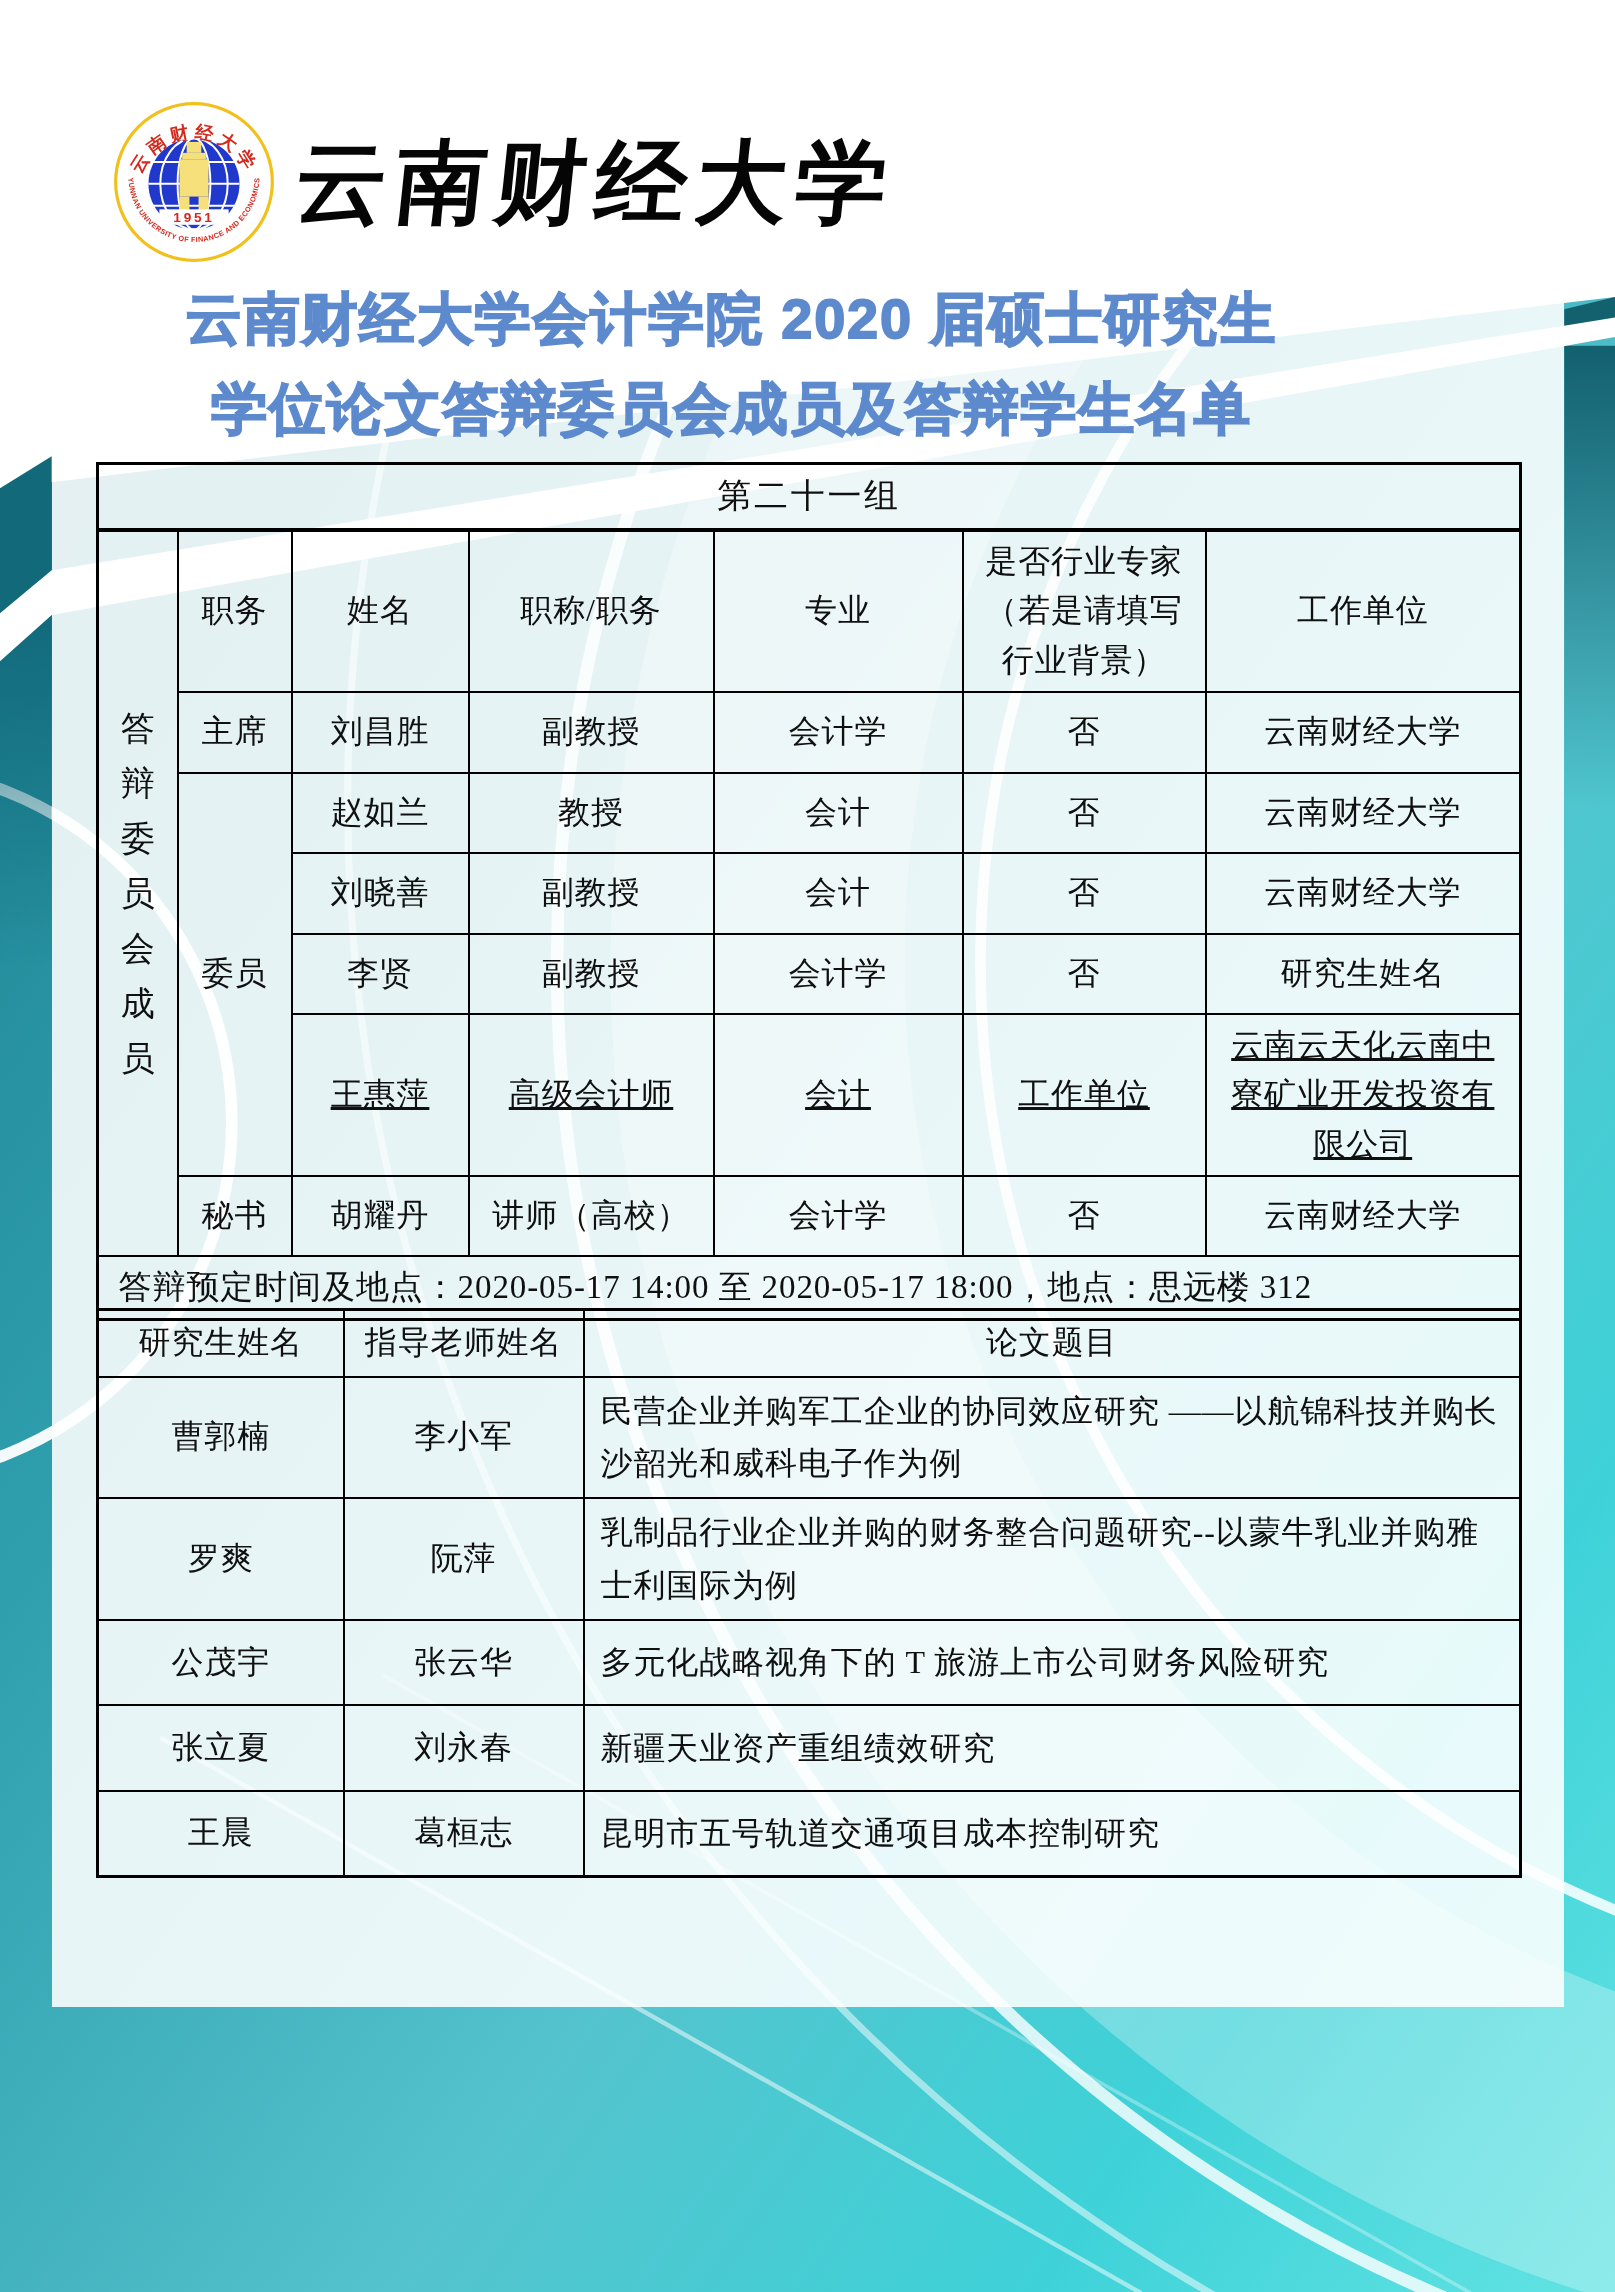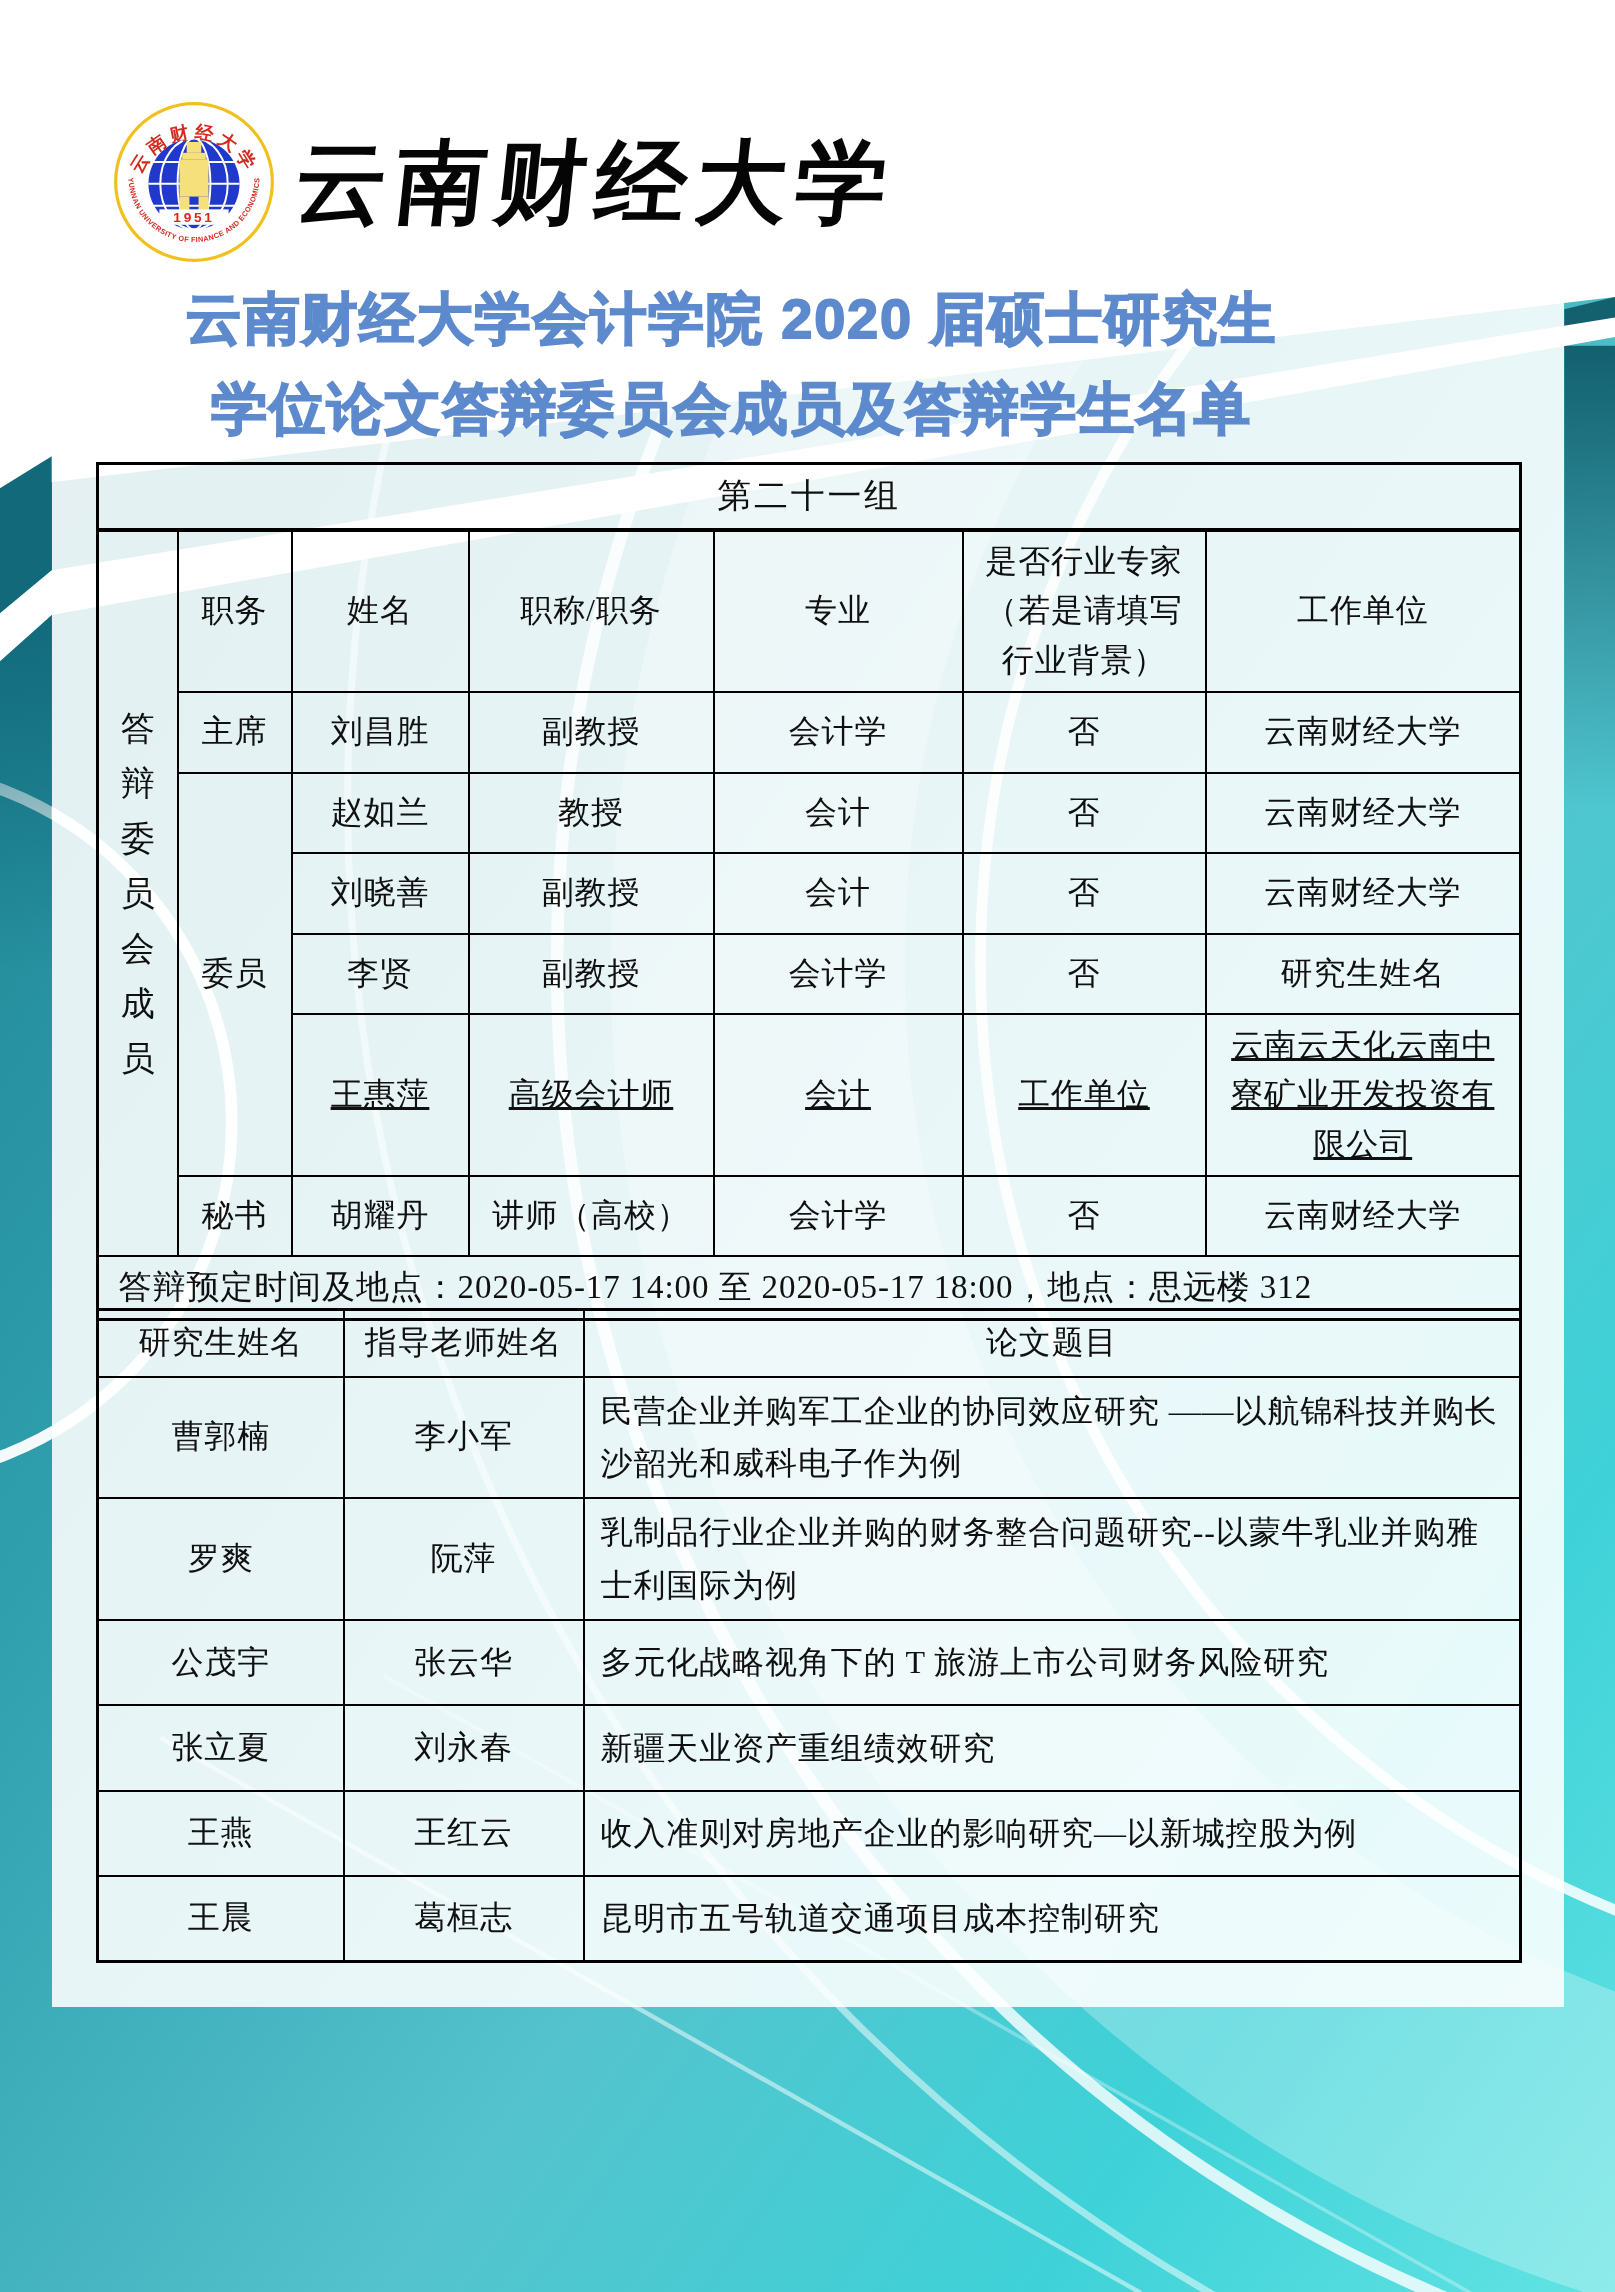--- a/index.html
+++ b/index.html
@@ -226,25 +226,20 @@
       <td>公茂宇</td>
       <td>张云华</td>
       <td class="thesis">多元化战略视角下的 T 旅游上市公司财务风险研究</td>
     </tr>
     <tr class="s-one">
       <td>张立夏</td>
       <td>刘永春</td>
       <td class="thesis">新疆天业资产重组绩效研究</td>
     </tr>
     <tr class="s-one">
-      <td>王燕</td>
-      <td>王红云</td>
-      <td class="thesis">收入准则对房地产企业的影响研究—以新城控股为例</td>
-    </tr>
-    <tr class="s-one">
       <td>王晨</td>
       <td>葛桓志</td>
       <td class="thesis">昆明市五号轨道交通项目成本控制研究</td>
     </tr>
   </tbody>
     </table>
 
 </div>
 
 

